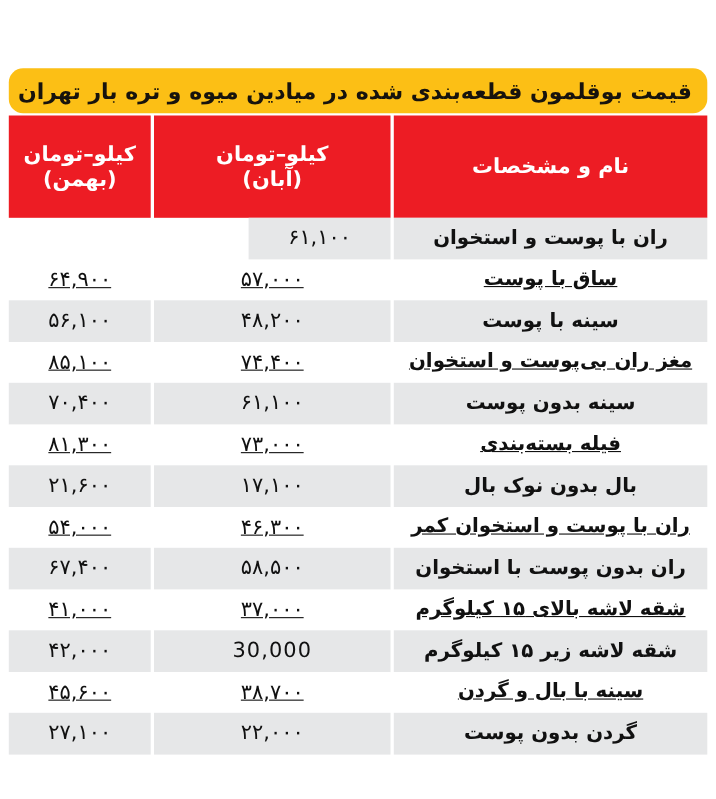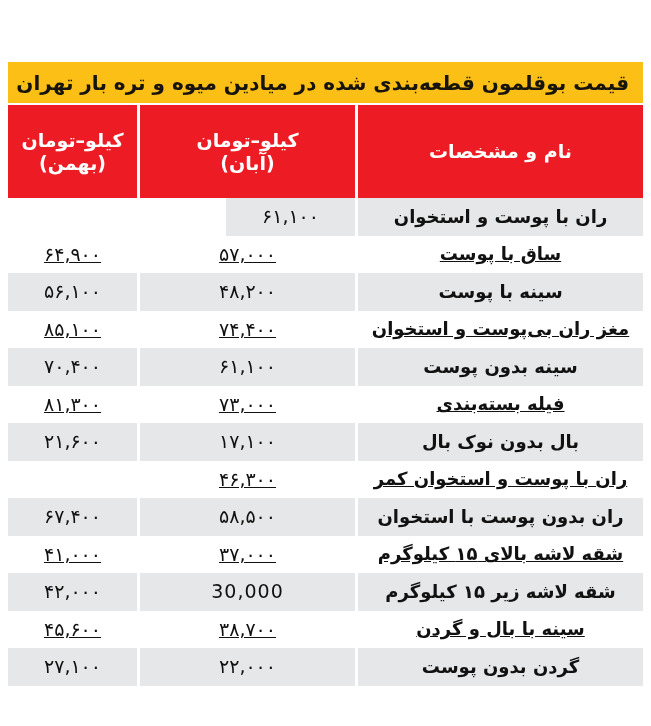--- a/index.html
+++ b/index.html
@@ -32,20 +32,21 @@
 
   
   .title-band {
     background: #fcbf15;
     height: 41px;
     display: flex;
     align-items: center;
     justify-content: flex-start;
     padding: 0 14px 0 10px;
     box-sizing: border-box;
+    border-radius: 13px;
   }
   .title-text {
     color: #17130d;
     font-size: 20px;
     font-weight: bold;
     line-height: 1;
     white-space: nowrap;
     letter-spacing: -0.3px;
     direction: rtl;
   }
@@ -168,20 +169,21 @@
           <div class="cell cell-price cell-bahman">۸۱,۳۰۰</div>
         </div>
         <div class="data-row row-shaded">
           <div class="cell cell-name">بال بدون نوک بال</div>
           <div class="cell cell-price cell-aban">۱۷,۱۰۰</div>
           <div class="cell cell-price cell-bahman">۲۱,۶۰۰</div>
         </div>
         <div class="data-row row-plain">
           <div class="cell cell-name">ران با پوست و استخوان کمر</div>
           <div class="cell cell-price cell-aban">۴۶,۳۰۰</div>
+          <div class="cell cell-price cell-bahman">۵۴,۰۰۰</div>
         </div>
         <div class="data-row row-shaded">
           <div class="cell cell-name">ران بدون پوست با استخوان</div>
           <div class="cell cell-price cell-aban">۵۸,۵۰۰</div>
           <div class="cell cell-price cell-bahman">۶۷,۴۰۰</div>
         </div>
         <div class="data-row row-plain">
           <div class="cell cell-name">شقه لاشه بالای ۱۵ کیلوگرم</div>
           <div class="cell cell-price cell-aban">۳۷,۰۰۰</div>
           <div class="cell cell-price cell-bahman">۴۱,۰۰۰</div>

